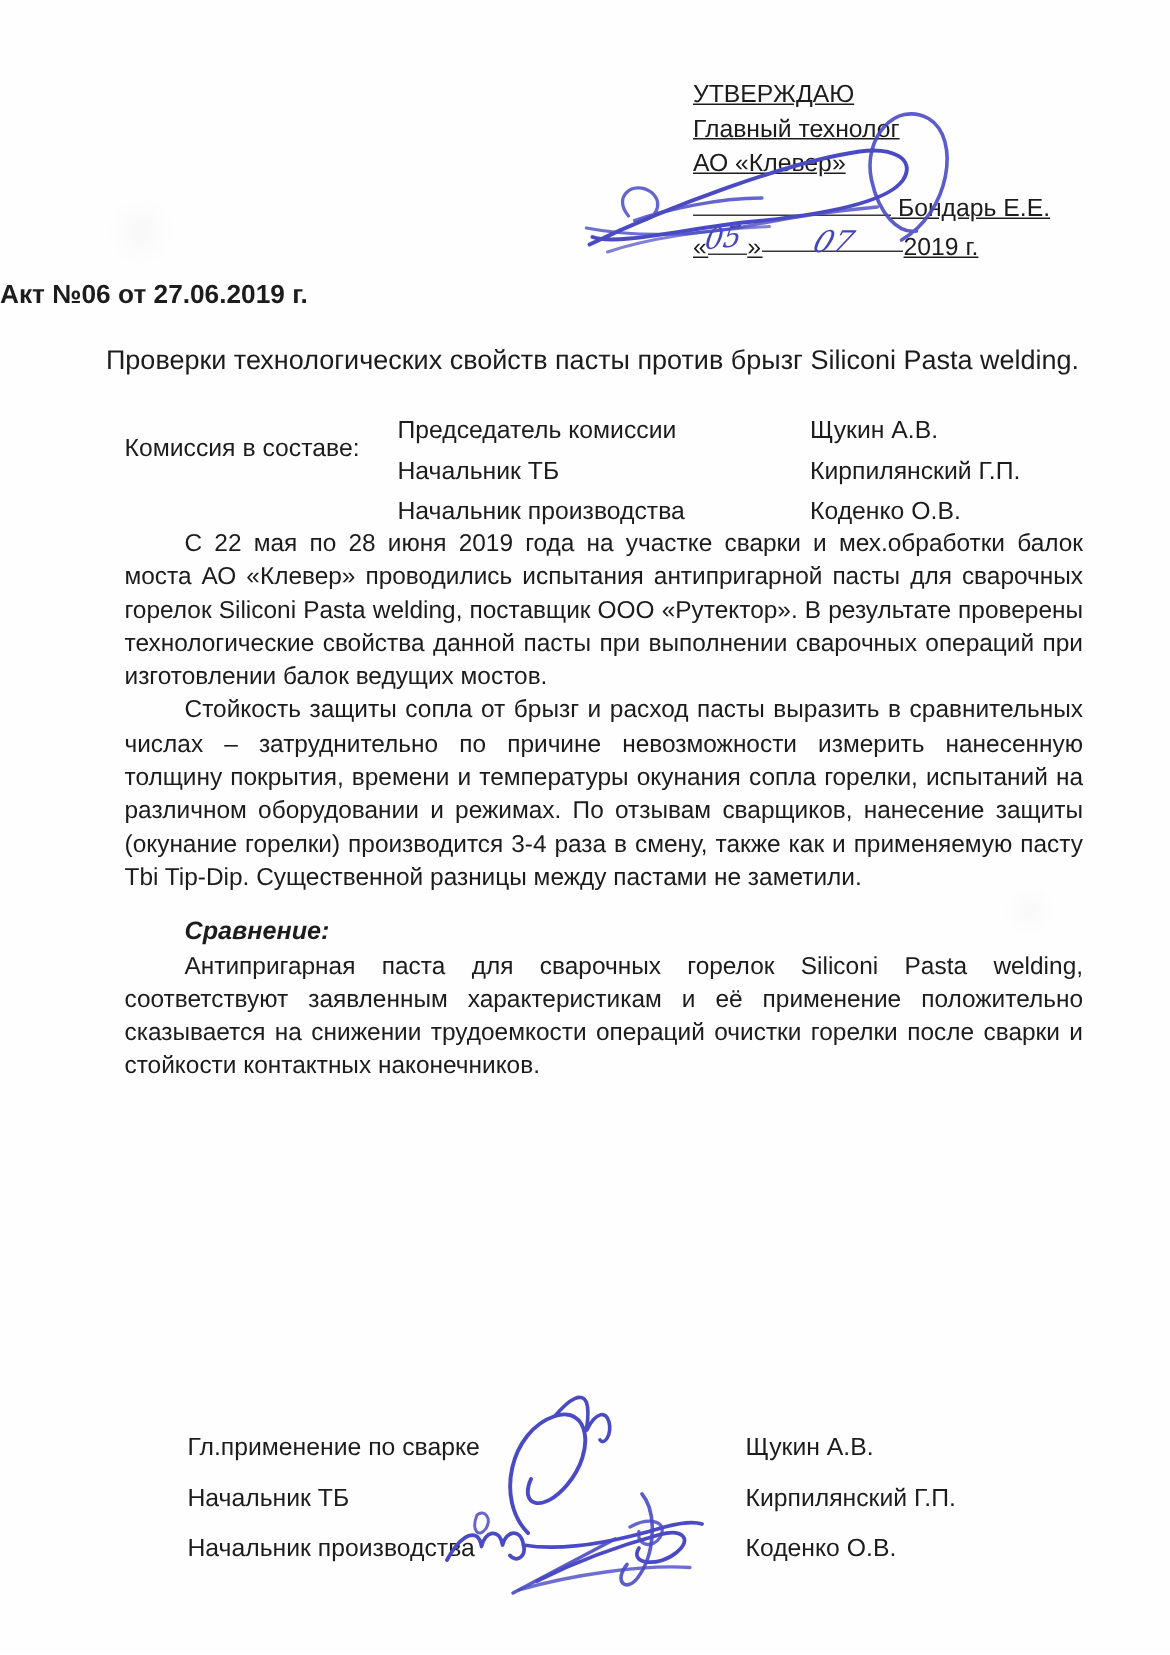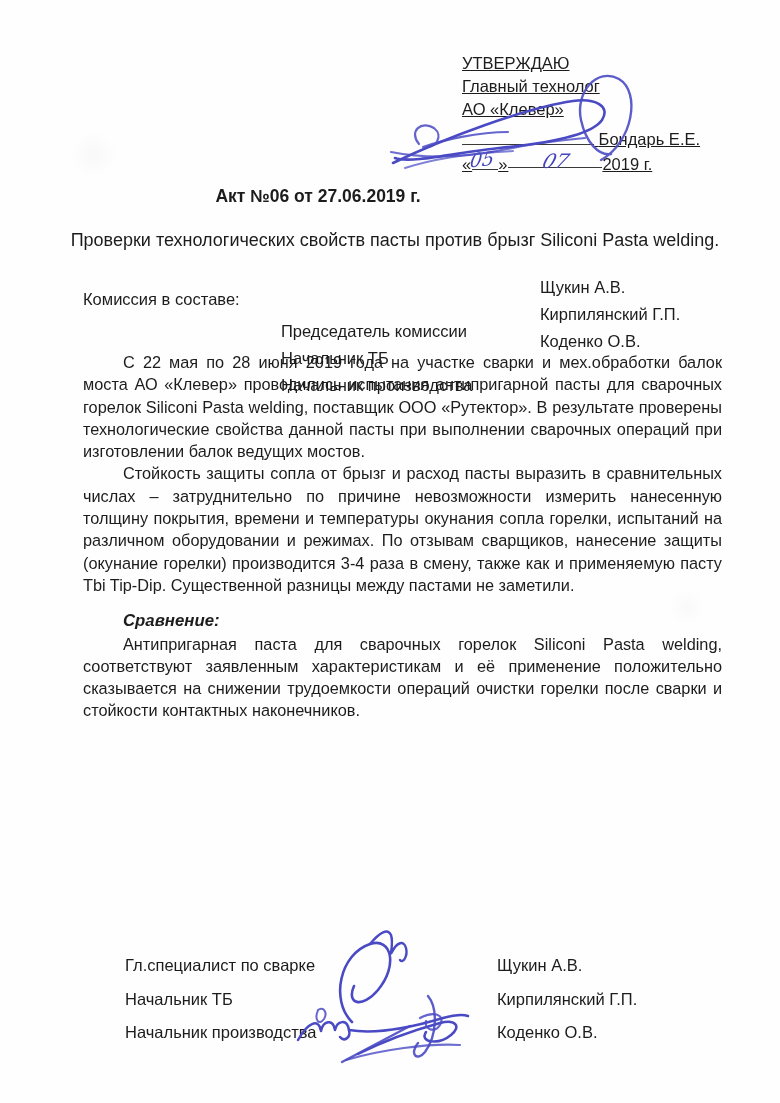--- a/index.html
+++ b/index.html
@@ -52,32 +52,32 @@
   
   svg.ink { position: absolute; pointer-events: none; }
   svg.ink path {
     fill: none; stroke: #4a4ac4;
     stroke-linecap: round; stroke-linejoin: round;
   }
 
   
   .doc-title {
     position: absolute; left: 0; top: 186px; width: 636px;
-    text-align: center; font-weight: bold; font-size: 17.5px;
+    font-weight: bold; font-size: 17.5px;
   }
   .doc-subtitle {
     position: absolute; left: 70px; top: 230px; width: 650px;
     text-align: center; font-size: 18px;
   }
 
   
   .commission { position: absolute; left: 83px; top: 274px; font-size: 16.5px; }
   .commission .col { position: absolute; top: 0; line-height: 27px; white-space: nowrap; }
   .commission .col.c-label { left: 0; margin-top: 12px; }
-  .commission .col.c-roles { left: 198px; margin-top: 44px; }
+  .commission .col.c-roles { left: 182px; }
   .commission .col.c-names { left: 457px; }
 
   
   .body-text {
     position: absolute; left: 83px; top: 351px; width: 639px;
     font-size: 16.3px; line-height: 22.3px;
     text-align: justify;
   }
   .body-text p { margin: 0; text-indent: 40px; }
   .conclusion-heading {
@@ -137,21 +137,21 @@
 
   <div class="body-text">
     <p>С  22 мая по 28 июня 2019 года на участке сварки и мех.обработки балок моста АО «Клевер» проводились испытания антипригарной пасты для сварочных горелок Siliconi Pasta welding, поставщик ООО «Рутектор». В результате проверены технологические свойства данной пасты при выполнении сварочных операций при изготовлении балок ведущих мостов.</p>
     <p>Стойкость защиты сопла от брызг и расход пасты выразить в сравнительных числах – затруднительно по причине невозможности измерить нанесенную толщину покрытия, времени и температуры окунания сопла горелки, испытаний на различном оборудовании и режимах. По отзывам сварщиков, нанесение защиты (окунание горелки) производится 3-4 раза в смену, также как и применяемую пасту Tbi Tip-Dip. Существенной разницы между пастами не заметили.</p>
     <p class="conclusion-heading">Сравнение:</p>
     <p>Антипригарная паста для сварочных горелок Siliconi Pasta welding, соответствуют заявленным характеристикам и её применение положительно сказывается на снижении трудоемкости операций очистки горелки после сварки и стойкости контактных наконечников.</p>
   </div>
 
   <div class="sign-block">
     <div class="s-row">
-      <span class="s-role">Гл.специалист по сварке</span>
+      <span class="s-role">Гл.применение по сварке</span>
       <span class="s-name">Щукин А.В.</span>
     </div>
     <div class="s-row">
       <span class="s-role">Начальник ТБ</span>
       <span class="s-name">Кирпилянский Г.П.</span>
     </div>
     <div class="s-row">
       <span class="s-role">Начальник производства</span>
       <span class="s-name">Коденко О.В.</span>
     </div>

